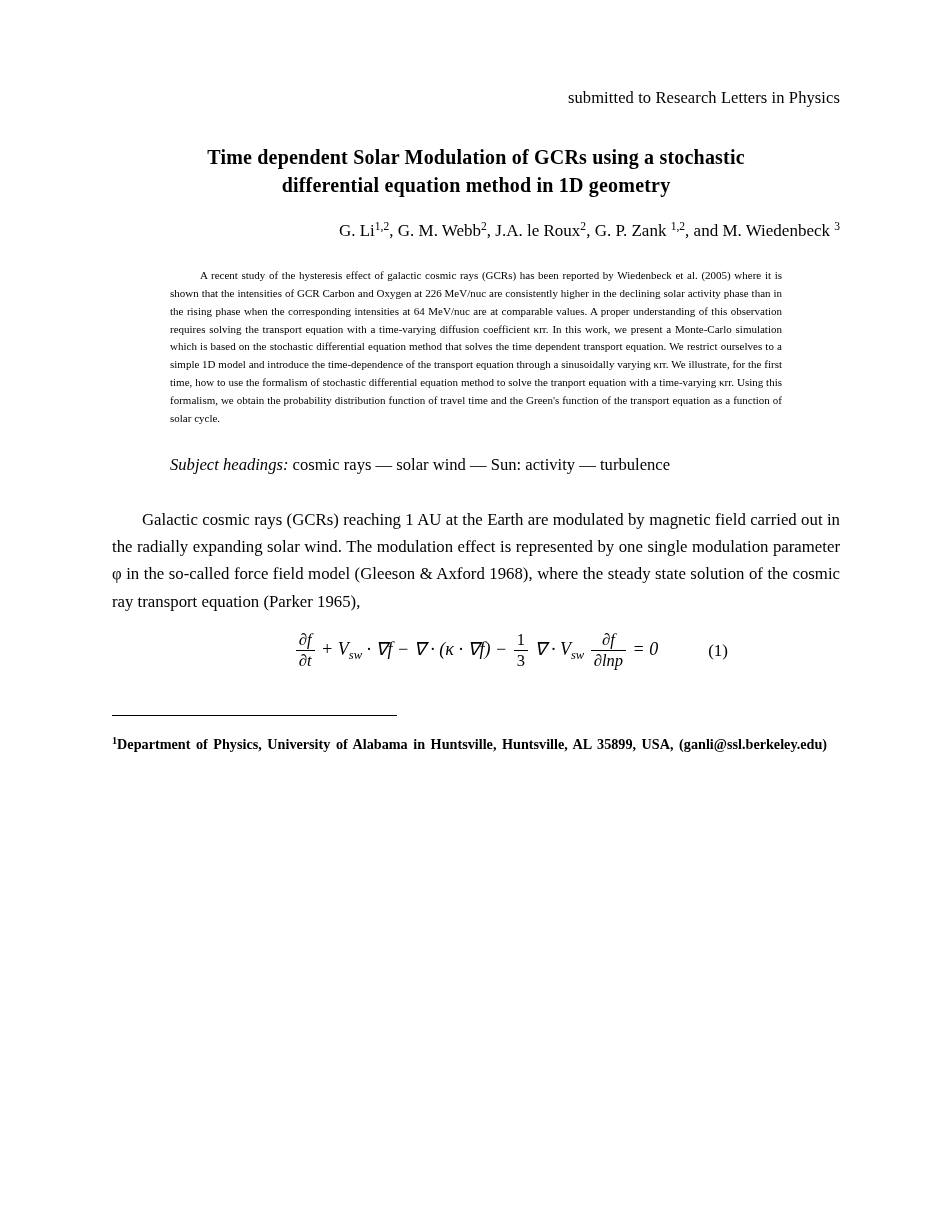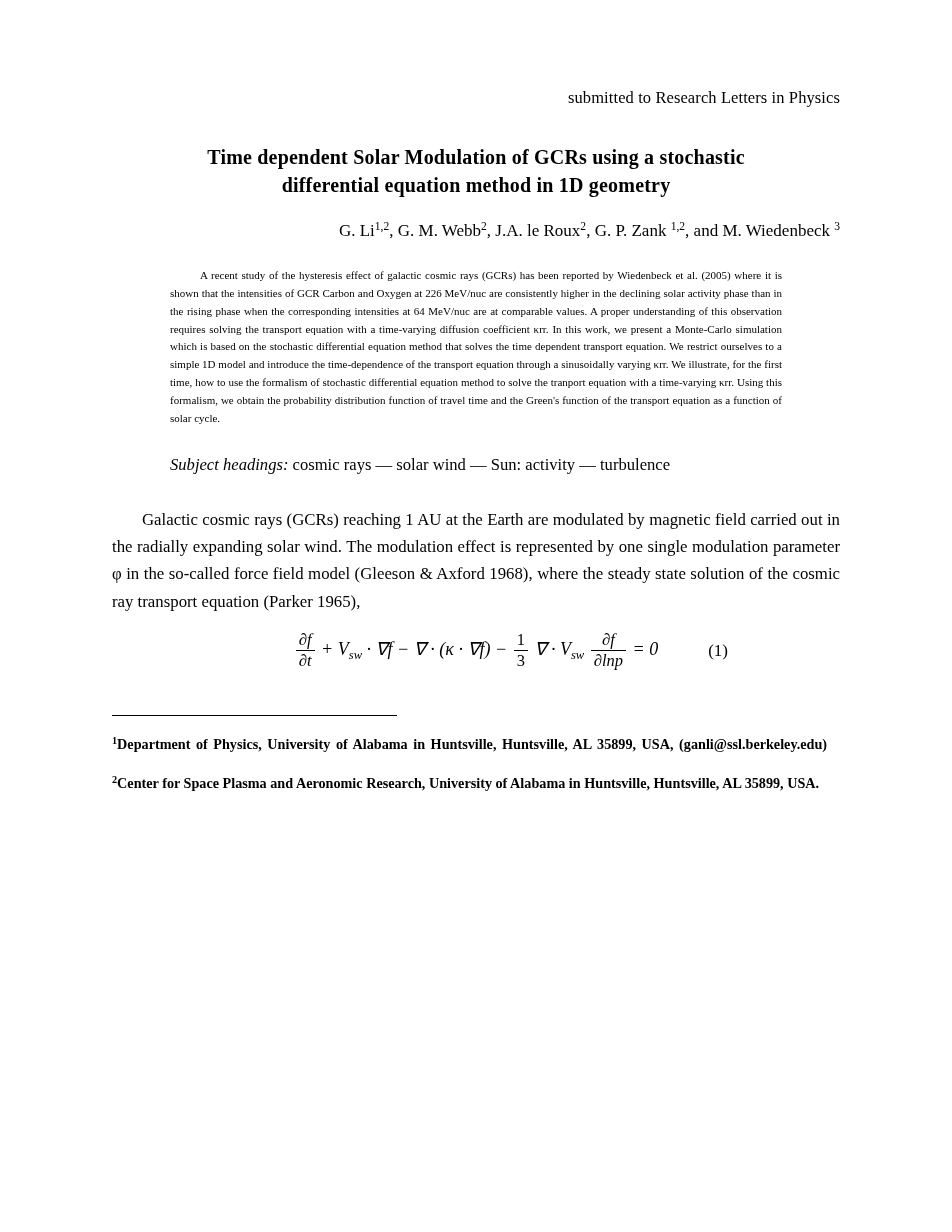--- a/index.html
+++ b/index.html
@@ -193,18 +193,15 @@
       <span class="eqnum">(1)</span>
     </div>
   </div>
 
   <div class="rule"></div>
 
   <div class="footnote f1">
     <sup>1</sup><span>Department of Physics, University of Alabama in Huntsville, Huntsville, AL 35899, USA, (ganli@ssl.berkeley.edu)</span>
   </div>
 
-  <div class="footnote f2">
-    <sup>2</sup><span>Center for Space Plasma and Aeronomic Research, University of Alabama in Huntsville, Huntsville, AL 35899, USA.</span>
-  </div>
 
 
 </div>
 
 </body></html>

